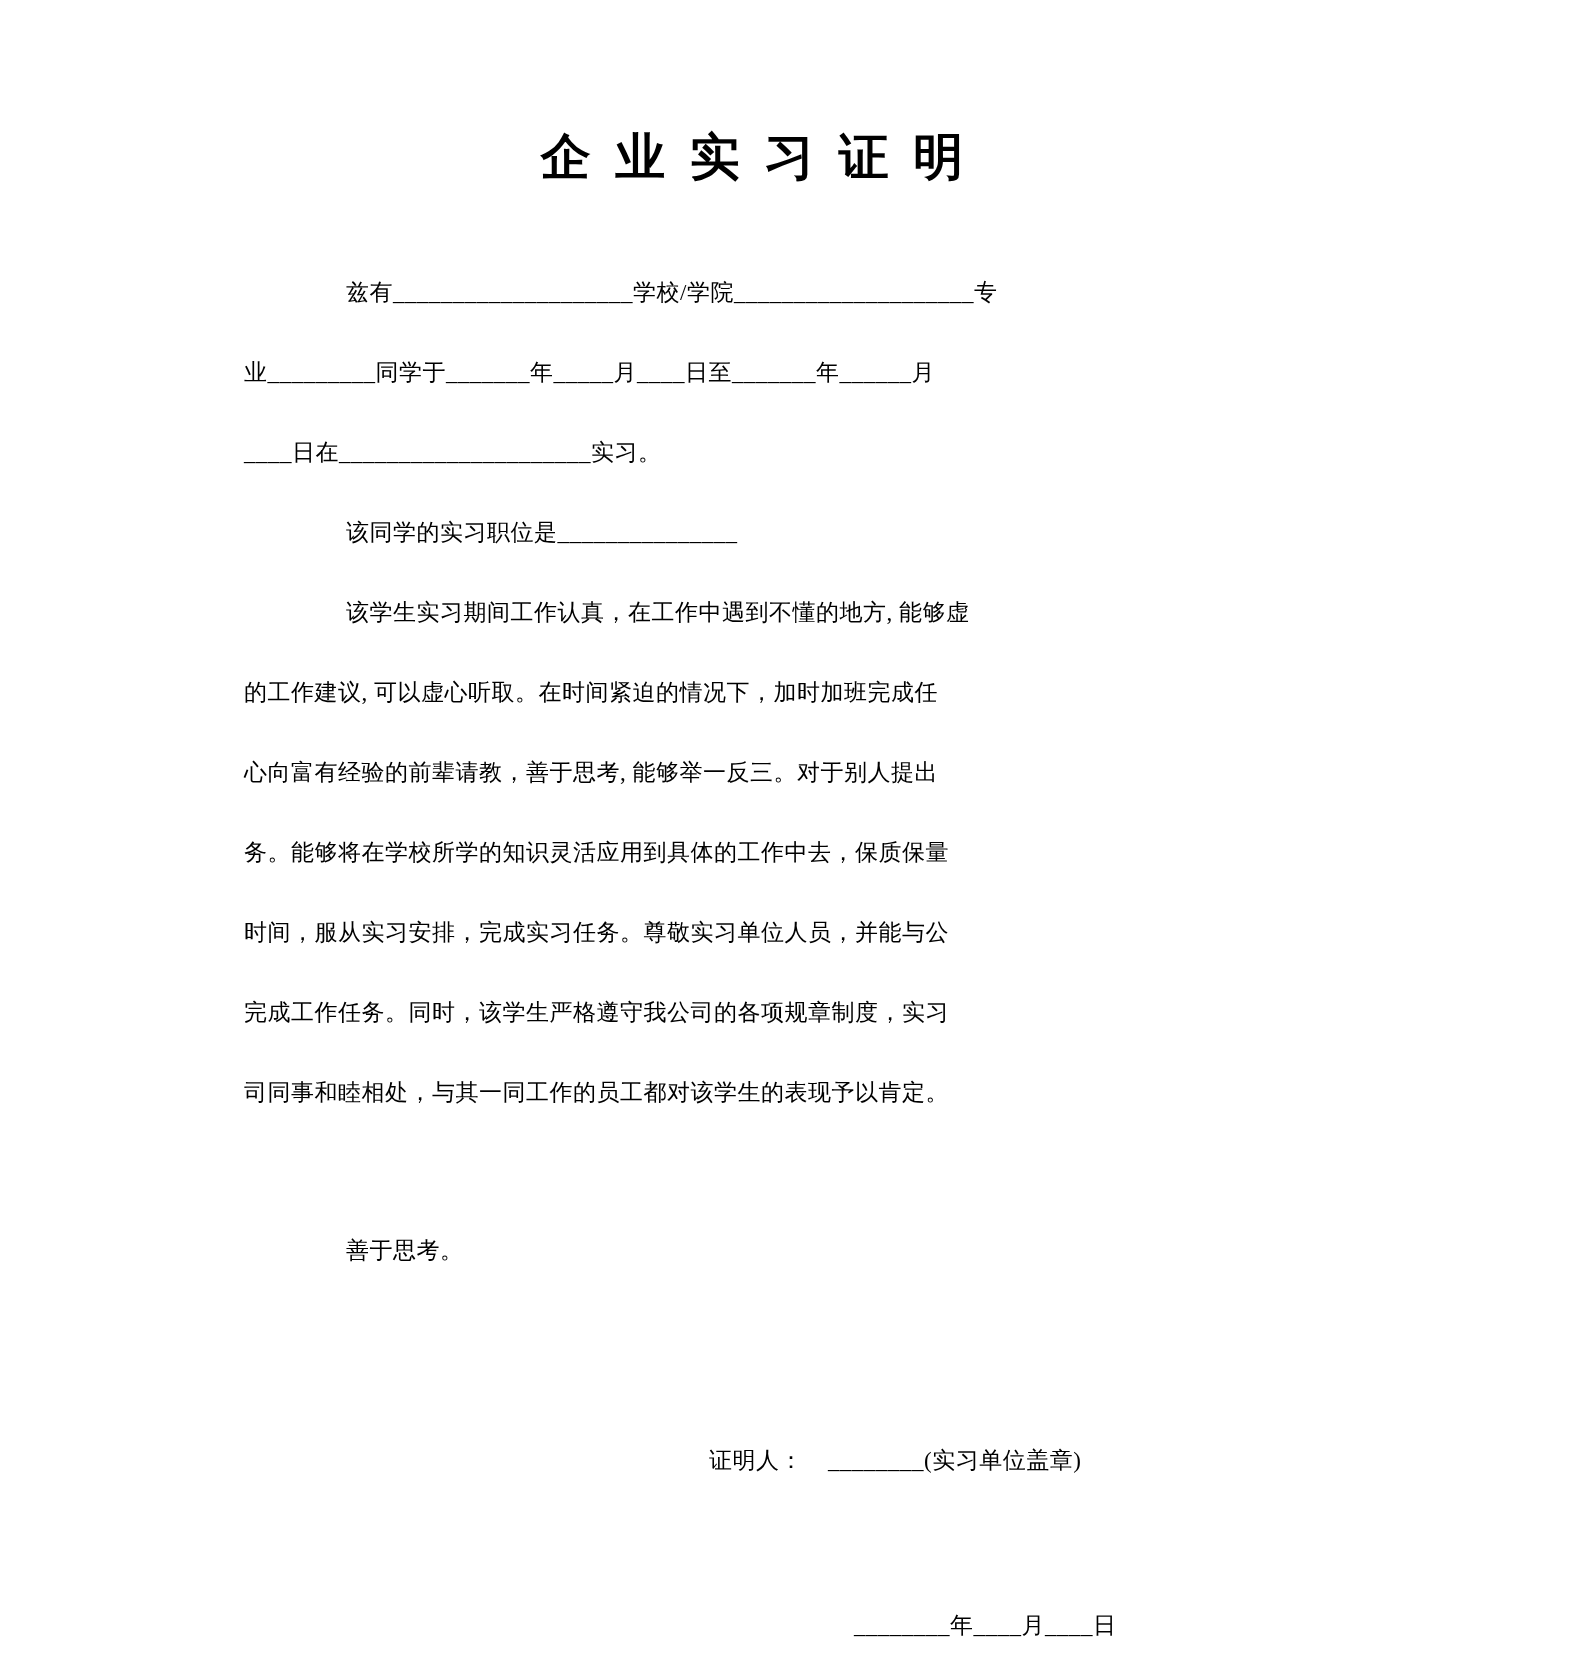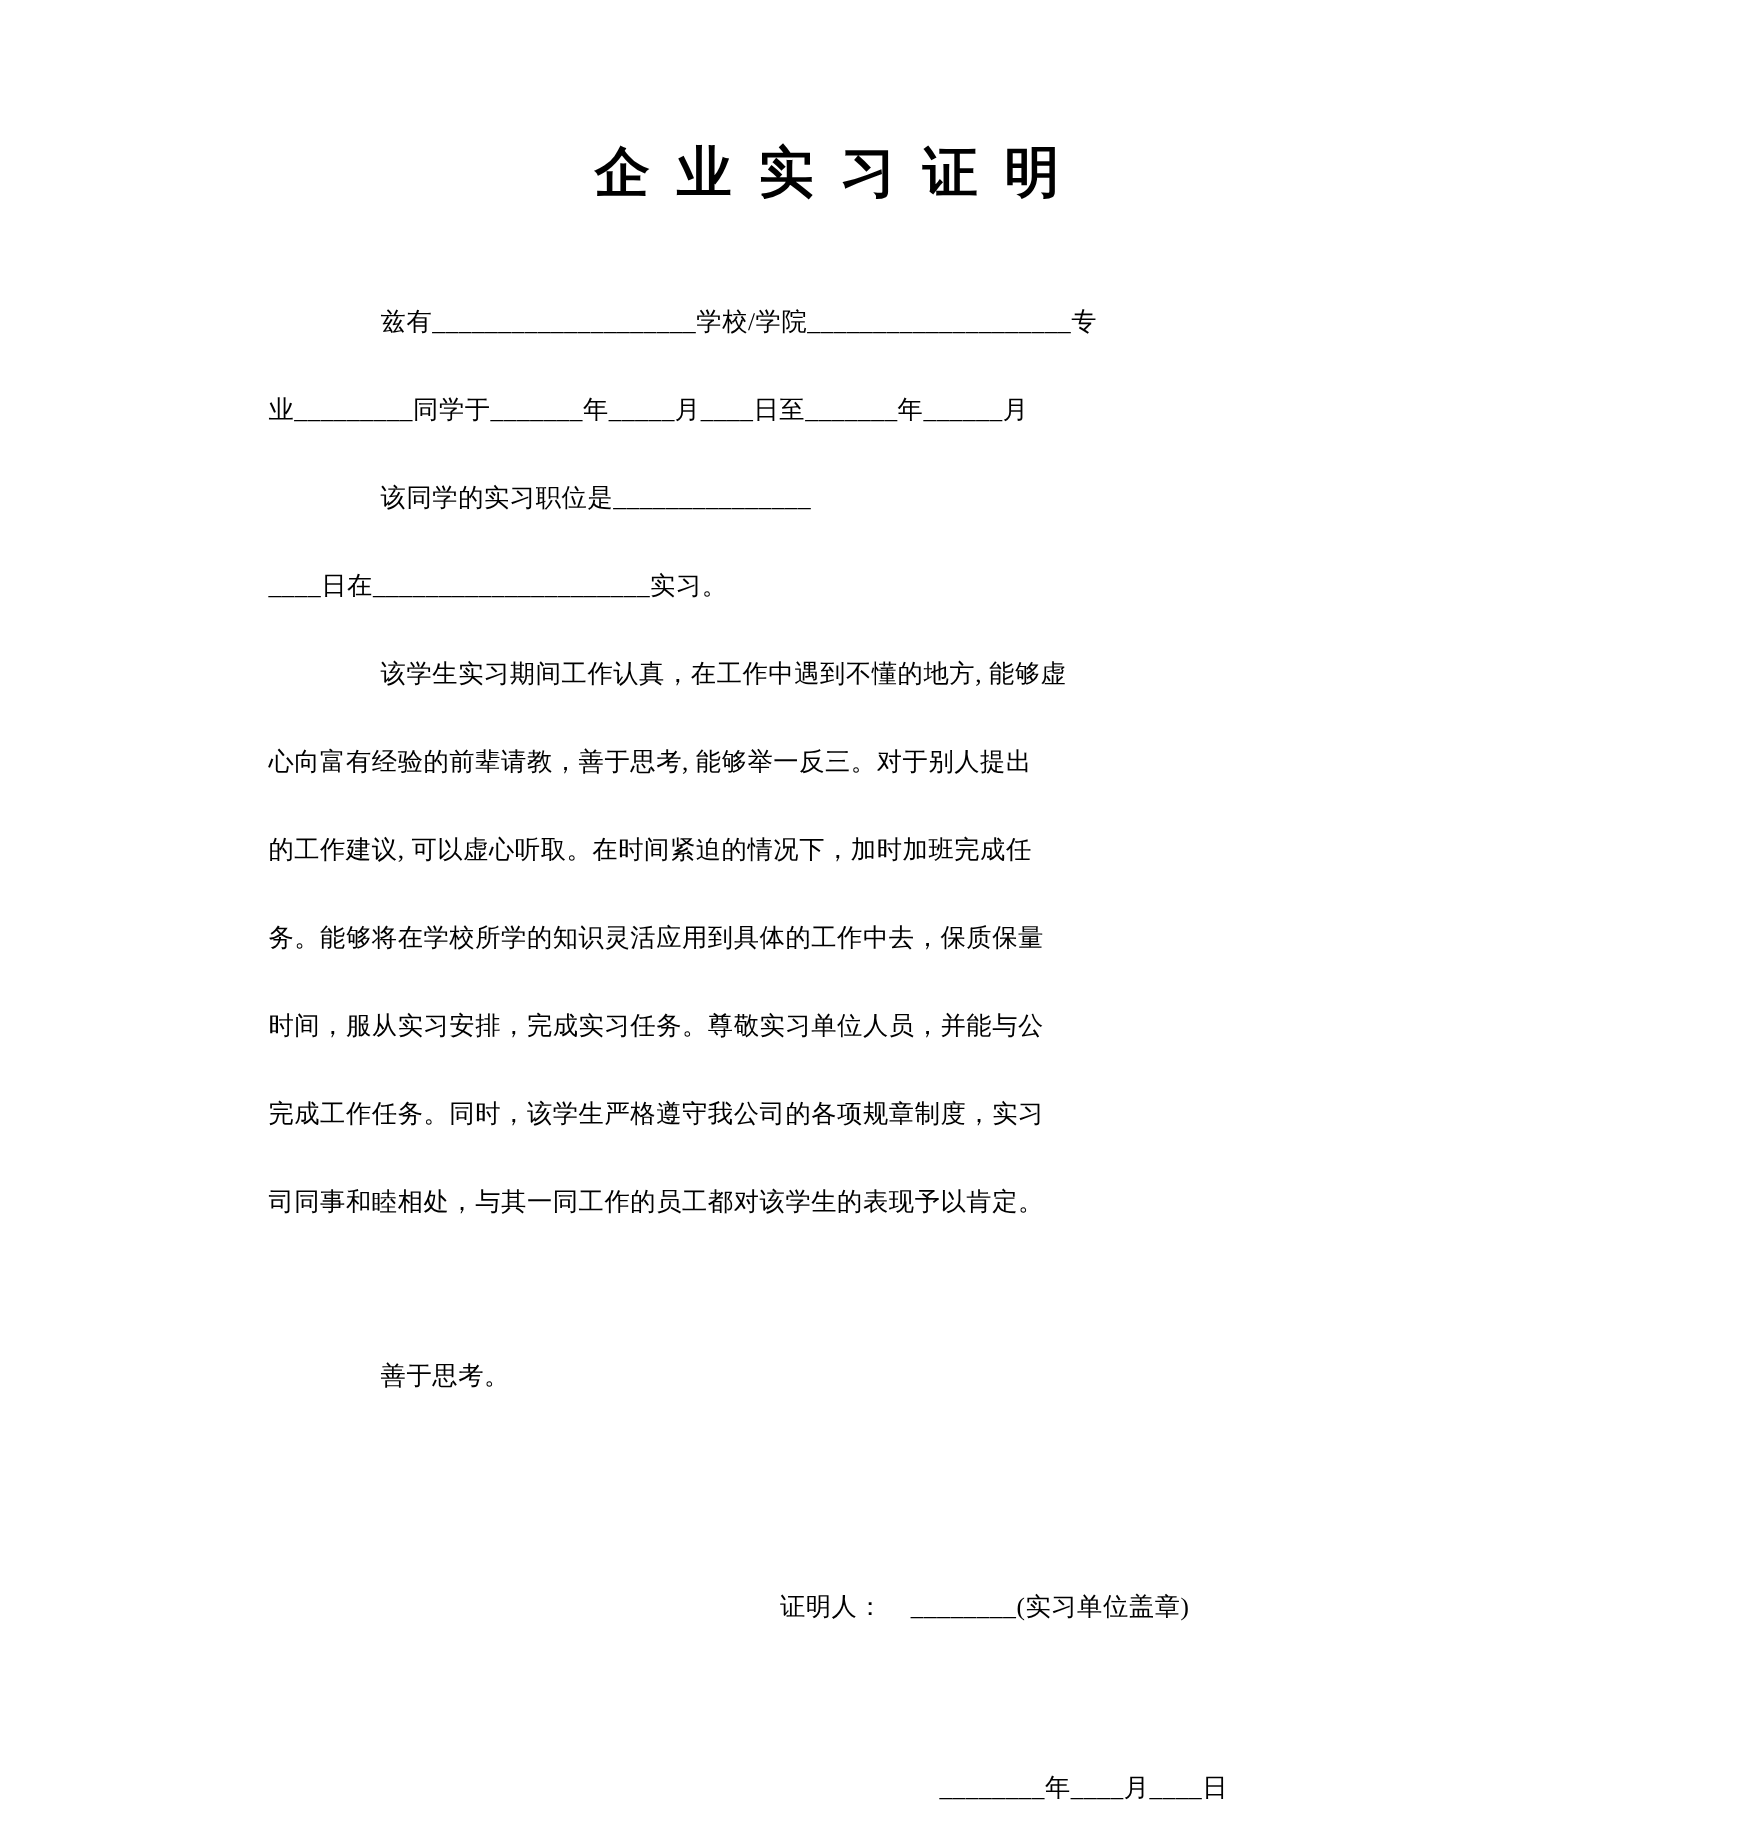--- a/index.html
+++ b/index.html
@@ -47,27 +47,27 @@
 </head>
 <body>
 
 <div class="page">
   <div class="content">
 
     <h1 class="title">企 业 实 习 证 明</h1>
 
     <div class="line indent first-gap">兹有____________________学校/学院____________________专</div>
     <div class="line">业_________同学于_______年_____月____日至_______年______月</div>
+    <div class="line">____日在_____________________实习。</div>
+
     <div class="line indent">该同学的实习职位是_______________</div>
 
-    <div class="line">____日在_____________________实习。</div>
-
     <div class="line indent">该学生实习期间工作认真，在工作中遇到不懂的地方, 能够虚</div>
+    <div class="line">的工作建议, 可以虚心听取。在时间紧迫的情况下，加时加班完成任</div>
     <div class="line">心向富有经验的前辈请教，善于思考, 能够举一反三。对于别人提出</div>
-    <div class="line">的工作建议, 可以虚心听取。在时间紧迫的情况下，加时加班完成任</div>
     <div class="line">务。能够将在学校所学的知识灵活应用到具体的工作中去，保质保量</div>
     <div class="line">时间，服从实习安排，完成实习任务。尊敬实习单位人员，并能与公</div>
     <div class="line">完成工作任务。同时，该学生严格遵守我公司的各项规章制度，实习</div>
     <div class="line">司同事和睦相处，与其一同工作的员工都对该学生的表现予以肯定。</div>
 
     <div class="line indent closing">善于思考。</div>
 
     <div class="line signature">证明人：    ________(实习单位盖章)</div>
 
     <div class="line date">________年____月____日</div>

